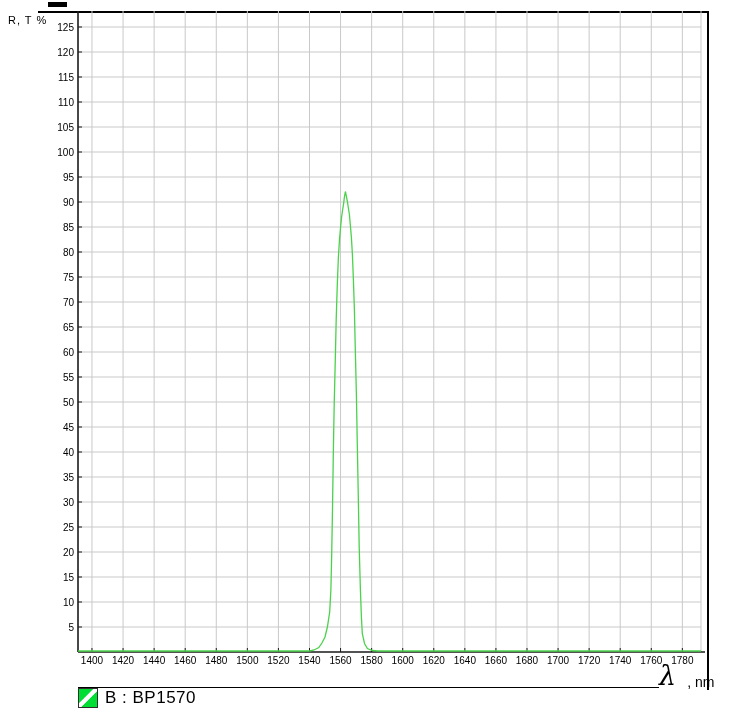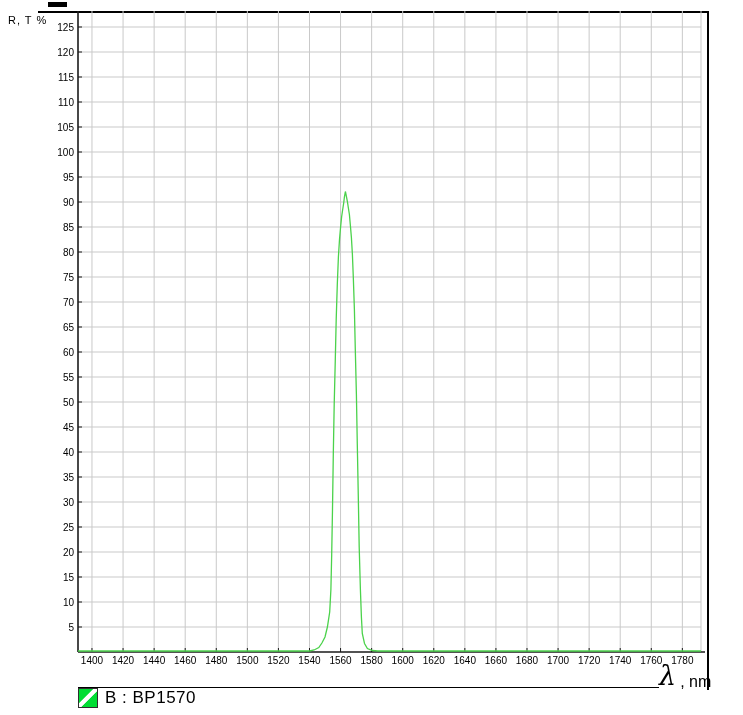--- a/index.html
+++ b/index.html
@@ -15,21 +15,21 @@
   }
   .y-title{position:absolute;left:8px;top:14px;font-size:11px;letter-spacing:1px;}
   svg#plot{position:absolute;left:0;top:0;}
   svg#plot text{font-family:"Liberation Sans",sans-serif;fill:#000;}
   .x-label{
     position:absolute;left:659px;top:663px;display:flex;align-items:flex-end;
   }
   .lambda{
     font-family:"DejaVu Serif",serif;font-style:italic;font-size:27px;line-height:26px;
   }
-  .x-unit{font-size:16px;line-height:14px;margin-left:4px;}
+  .x-unit{font-size:14px;line-height:14px;margin-left:11px;}
   .legend{position:absolute;left:78px;top:688px;}
   .legend-item{display:flex;align-items:center;gap:7px;cursor:default;}
   .swatch{width:20px;height:20px;border:1px solid #2f2f2f;box-sizing:border-box;display:inline-block;}
   .legend-label{font-size:17px;letter-spacing:0.5px;}
 </style>
 </head>
 <body>
 
 <div class="black-bar"></div>
 

